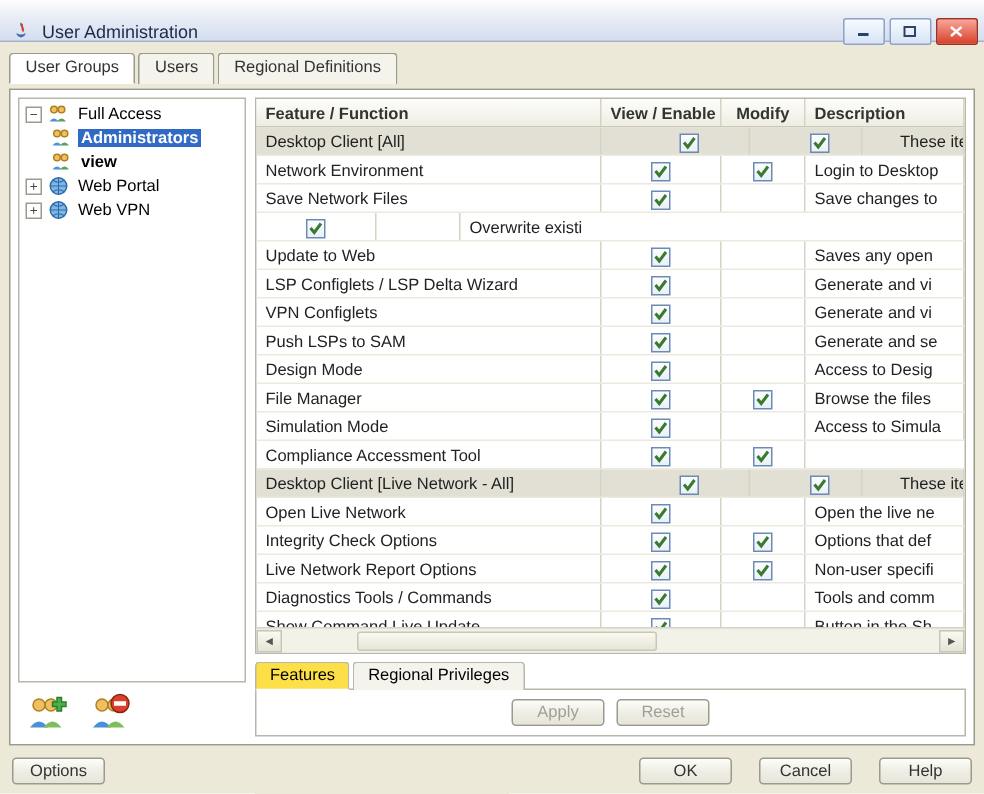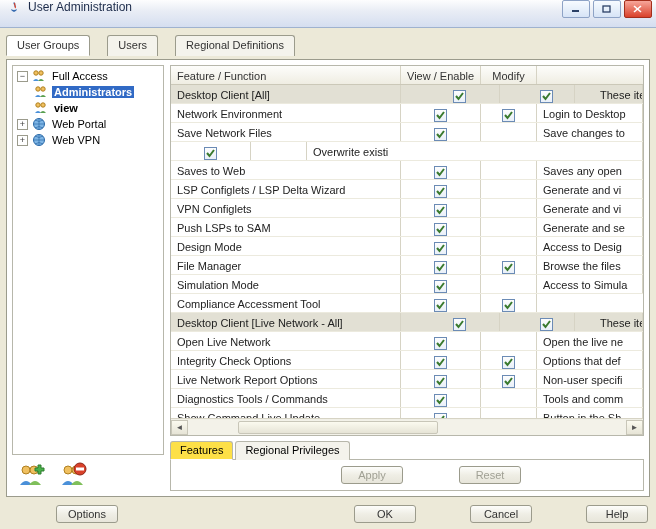--- a/index.html
+++ b/index.html
@@ -11,22 +11,22 @@
     width: 656px;
     height: 529px;
     overflow: hidden;
   }
   
   .titlebar {
     height: 28px;
     background: linear-gradient(to bottom, #fdfdfe 0%, #e9edf5 40%, #d5def0 100%);
     border-bottom: 1px solid #9fb2cf;
     display: flex;
-    align-items: flex-start;
-    padding: 0 4px 0 6px;
+    align-items: center;
+    padding: 15px 4px 0 6px;
   }
   .titlebar .java-icon {
     width: 16px; height: 16px; margin-right: 6px;
     display: flex; align-items: center; justify-content: center;
   }
   .titlebar .title-text { color: #1c2b4a; flex: 1; font-size: 12px; }
   .win-btns { display: flex; gap: 3px; }
   .win-btn {
     width: 28px; height: 18px;
     border: 1px solid #8ea3c6;
@@ -42,21 +42,21 @@
   
   .outer {
     padding: 6px;
     height: calc(529px - 28px);
     display: flex;
     flex-direction: column;
     gap: 4px;
   }
   .tabstrip {
     display: flex;
-    gap: 15px;
+    gap: 0;
     position: relative;
     top: 1px;
     z-index: 2;
   }
   .tab {
     padding: 3px 10px 4px 10px;
     border: 1px solid #9b9b8c;
     border-bottom: none;
     background: #f4f3ec;
     border-radius: 3px 3px 0 0;
@@ -114,21 +114,21 @@
     font-weight: normal;
   }
   .gh-cell, .gr-cell {
     border-right: 1px solid #d6d3c4;
     padding: 3px 6px;
     overflow: hidden;
     white-space: nowrap;
     height: 18px;
     line-height: 14px;
   }
-  .gh-cell { color: #333; }
+  .gh-cell { color: #333; font-weight: bold; }
   .col-feature { width: 230px; flex-shrink:0; }
   .col-view { width: 80px; text-align: center; flex-shrink:0; }
   .col-modify { width: 56px; text-align: center; flex-shrink:0; }
   .col-desc { flex: 1; min-width: 0; }
   .grid-body { flex:1; overflow: hidden; }
   .grid-row { display: flex; border-bottom: 1px solid #eceade; }
   .grid-row.section { background: #e2e0d4; gap: 19px; }
   .gr-cell { color: #222; }
   .chk {
     width: 13px; height: 13px;
@@ -174,36 +174,35 @@
     gap: 8px;
   }
   .btn {
     min-width: 62px;
     padding: 2px 10px;
     border: 1px solid #9b9b8c;
     border-radius: 3px;
     background: linear-gradient(to bottom, #fdfdfb, #efeee5 50%, #e7e5da);
     color: #333;
     text-align: center;
-    margin-left: 48px;
   }
   .btn.disabled { color: #a0a094; }
   
   .tool-icons { display:flex; gap:8px; padding: 4px 2px 0 2px; }
   .tool-icon {
     width: 34px; height: 32px;
     display:flex; align-items:center; justify-content:center;
     border-radius:3px;
   }
   
   .footer {
     display: flex;
     align-items: center;
     padding: 4px 2px 0 2px;
-    gap: 6px;
+    gap: 18px;
   }
   .footer .spacer { flex: 1; }
   .left-col { display:flex; flex-direction:column; }
 </style>
 </head>
 <body>
 
 <div class="titlebar">
   <span class="java-icon">
     <svg width="14" height="14" viewBox="0 0 14 14">
@@ -321,20 +320,21 @@
         </div>
       </div>
     </div>
 
     <div class="right-pane">
       <div class="grid-wrap" style="position:relative;">
         <div class="grid-header">
           <div class="gh-cell col-feature">Feature / Function</div>
           <div class="gh-cell col-view">View / Enable</div>
           <div class="gh-cell col-modify">Modify</div>
+          <div class="gh-cell col-desc">Description</div>
         </div>
         <div class="grid-body" id="grid-body">
             <div class="grid-row section">
               <div class="gr-cell col-feature">Desktop Client [All]</div>
               <div class="gr-cell col-view"><span class="chk">
                   <svg width="11" height="11">
                     <path d="M2 5 L4.5 8 L9 2" stroke="#3a7a2e" stroke-width="2" fill="none"></path>
                   </svg>
                 </span></div>
               <div class="gr-cell col-modify"><span class="chk">
@@ -371,21 +371,21 @@
             <div class="grid-row">
               <div class="gr-cell col-view"><span class="chk">
                   <svg width="11" height="11">
                     <path d="M2 5 L4.5 8 L9 2" stroke="#3a7a2e" stroke-width="2" fill="none"></path>
                   </svg>
                 </span></div>
               <div class="gr-cell col-modify"></div>
               <div class="gr-cell col-desc">Overwrite existi</div>
             </div>
             <div class="grid-row">
-              <div class="gr-cell col-feature">Saves to Web</div>
+              <div class="gr-cell col-feature">Update to Web</div>
               <div class="gr-cell col-view"><span class="chk">
                   <svg width="11" height="11">
                     <path d="M2 5 L4.5 8 L9 2" stroke="#3a7a2e" stroke-width="2" fill="none"></path>
                   </svg>
                 </span></div>
               <div class="gr-cell col-modify"></div>
               <div class="gr-cell col-desc">Saves any open</div>
             </div>
             <div class="grid-row">
               <div class="gr-cell col-feature">LSP Configlets / LSP Delta Wizard</div>

